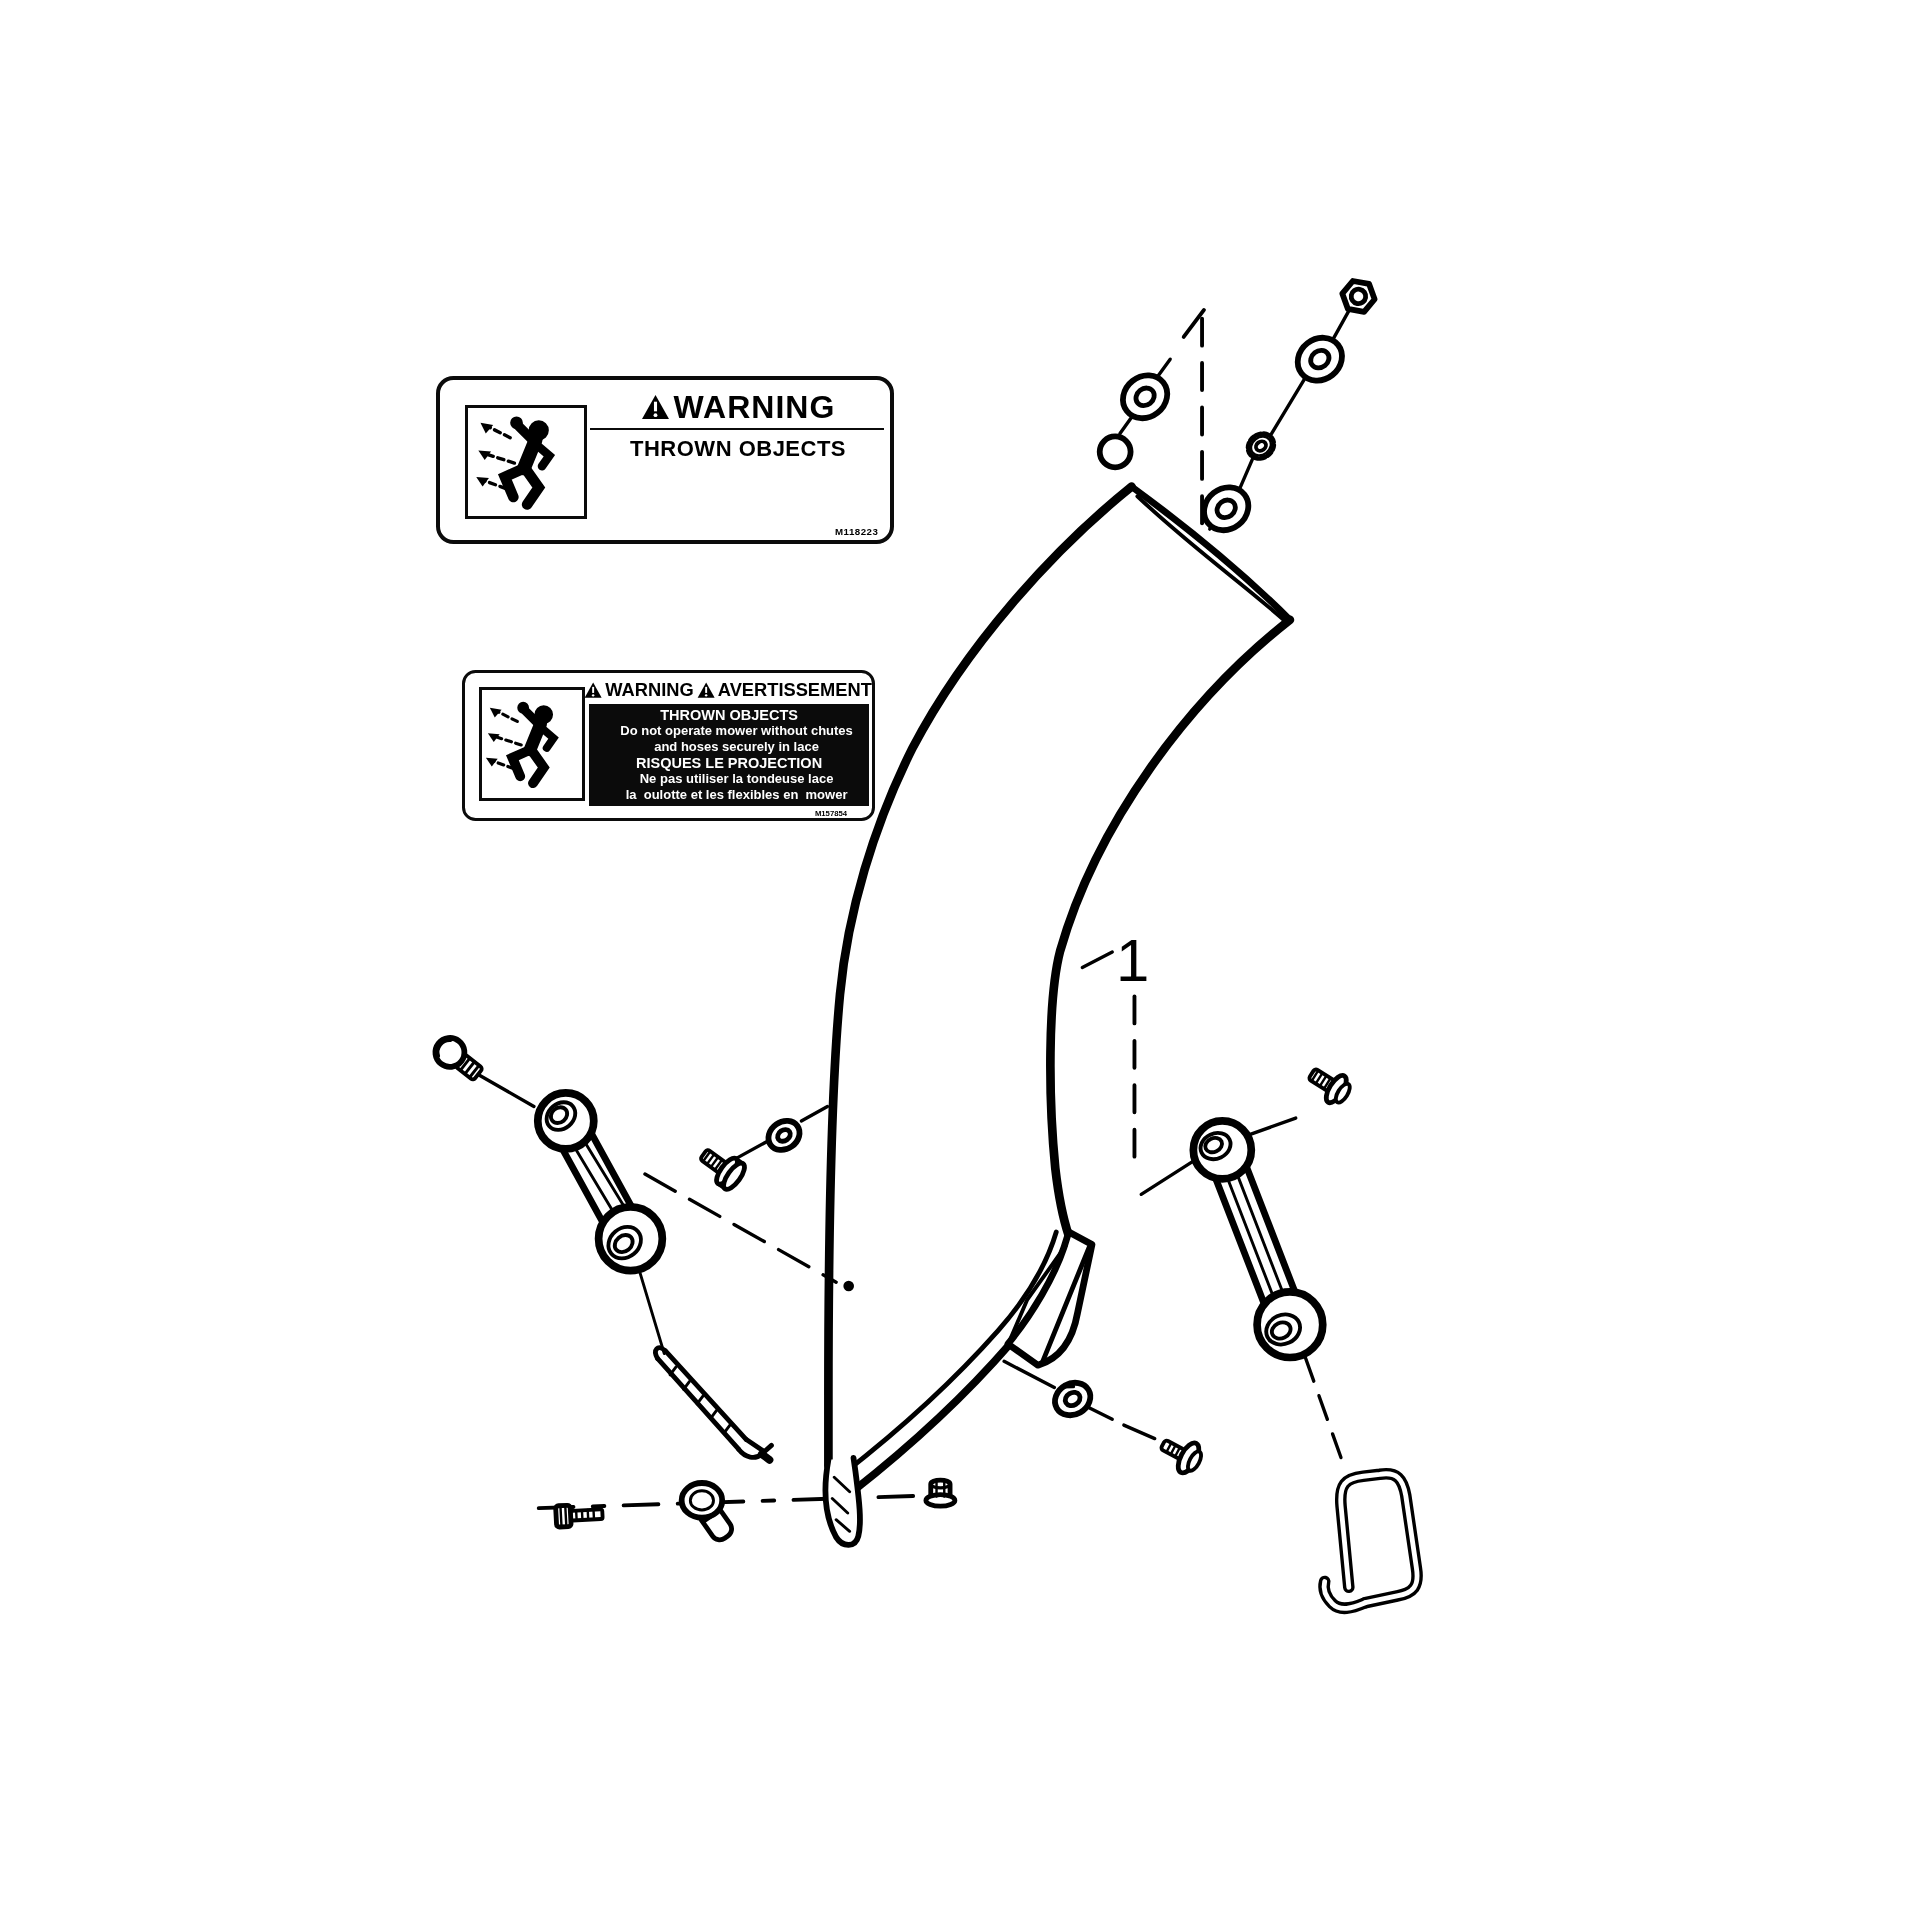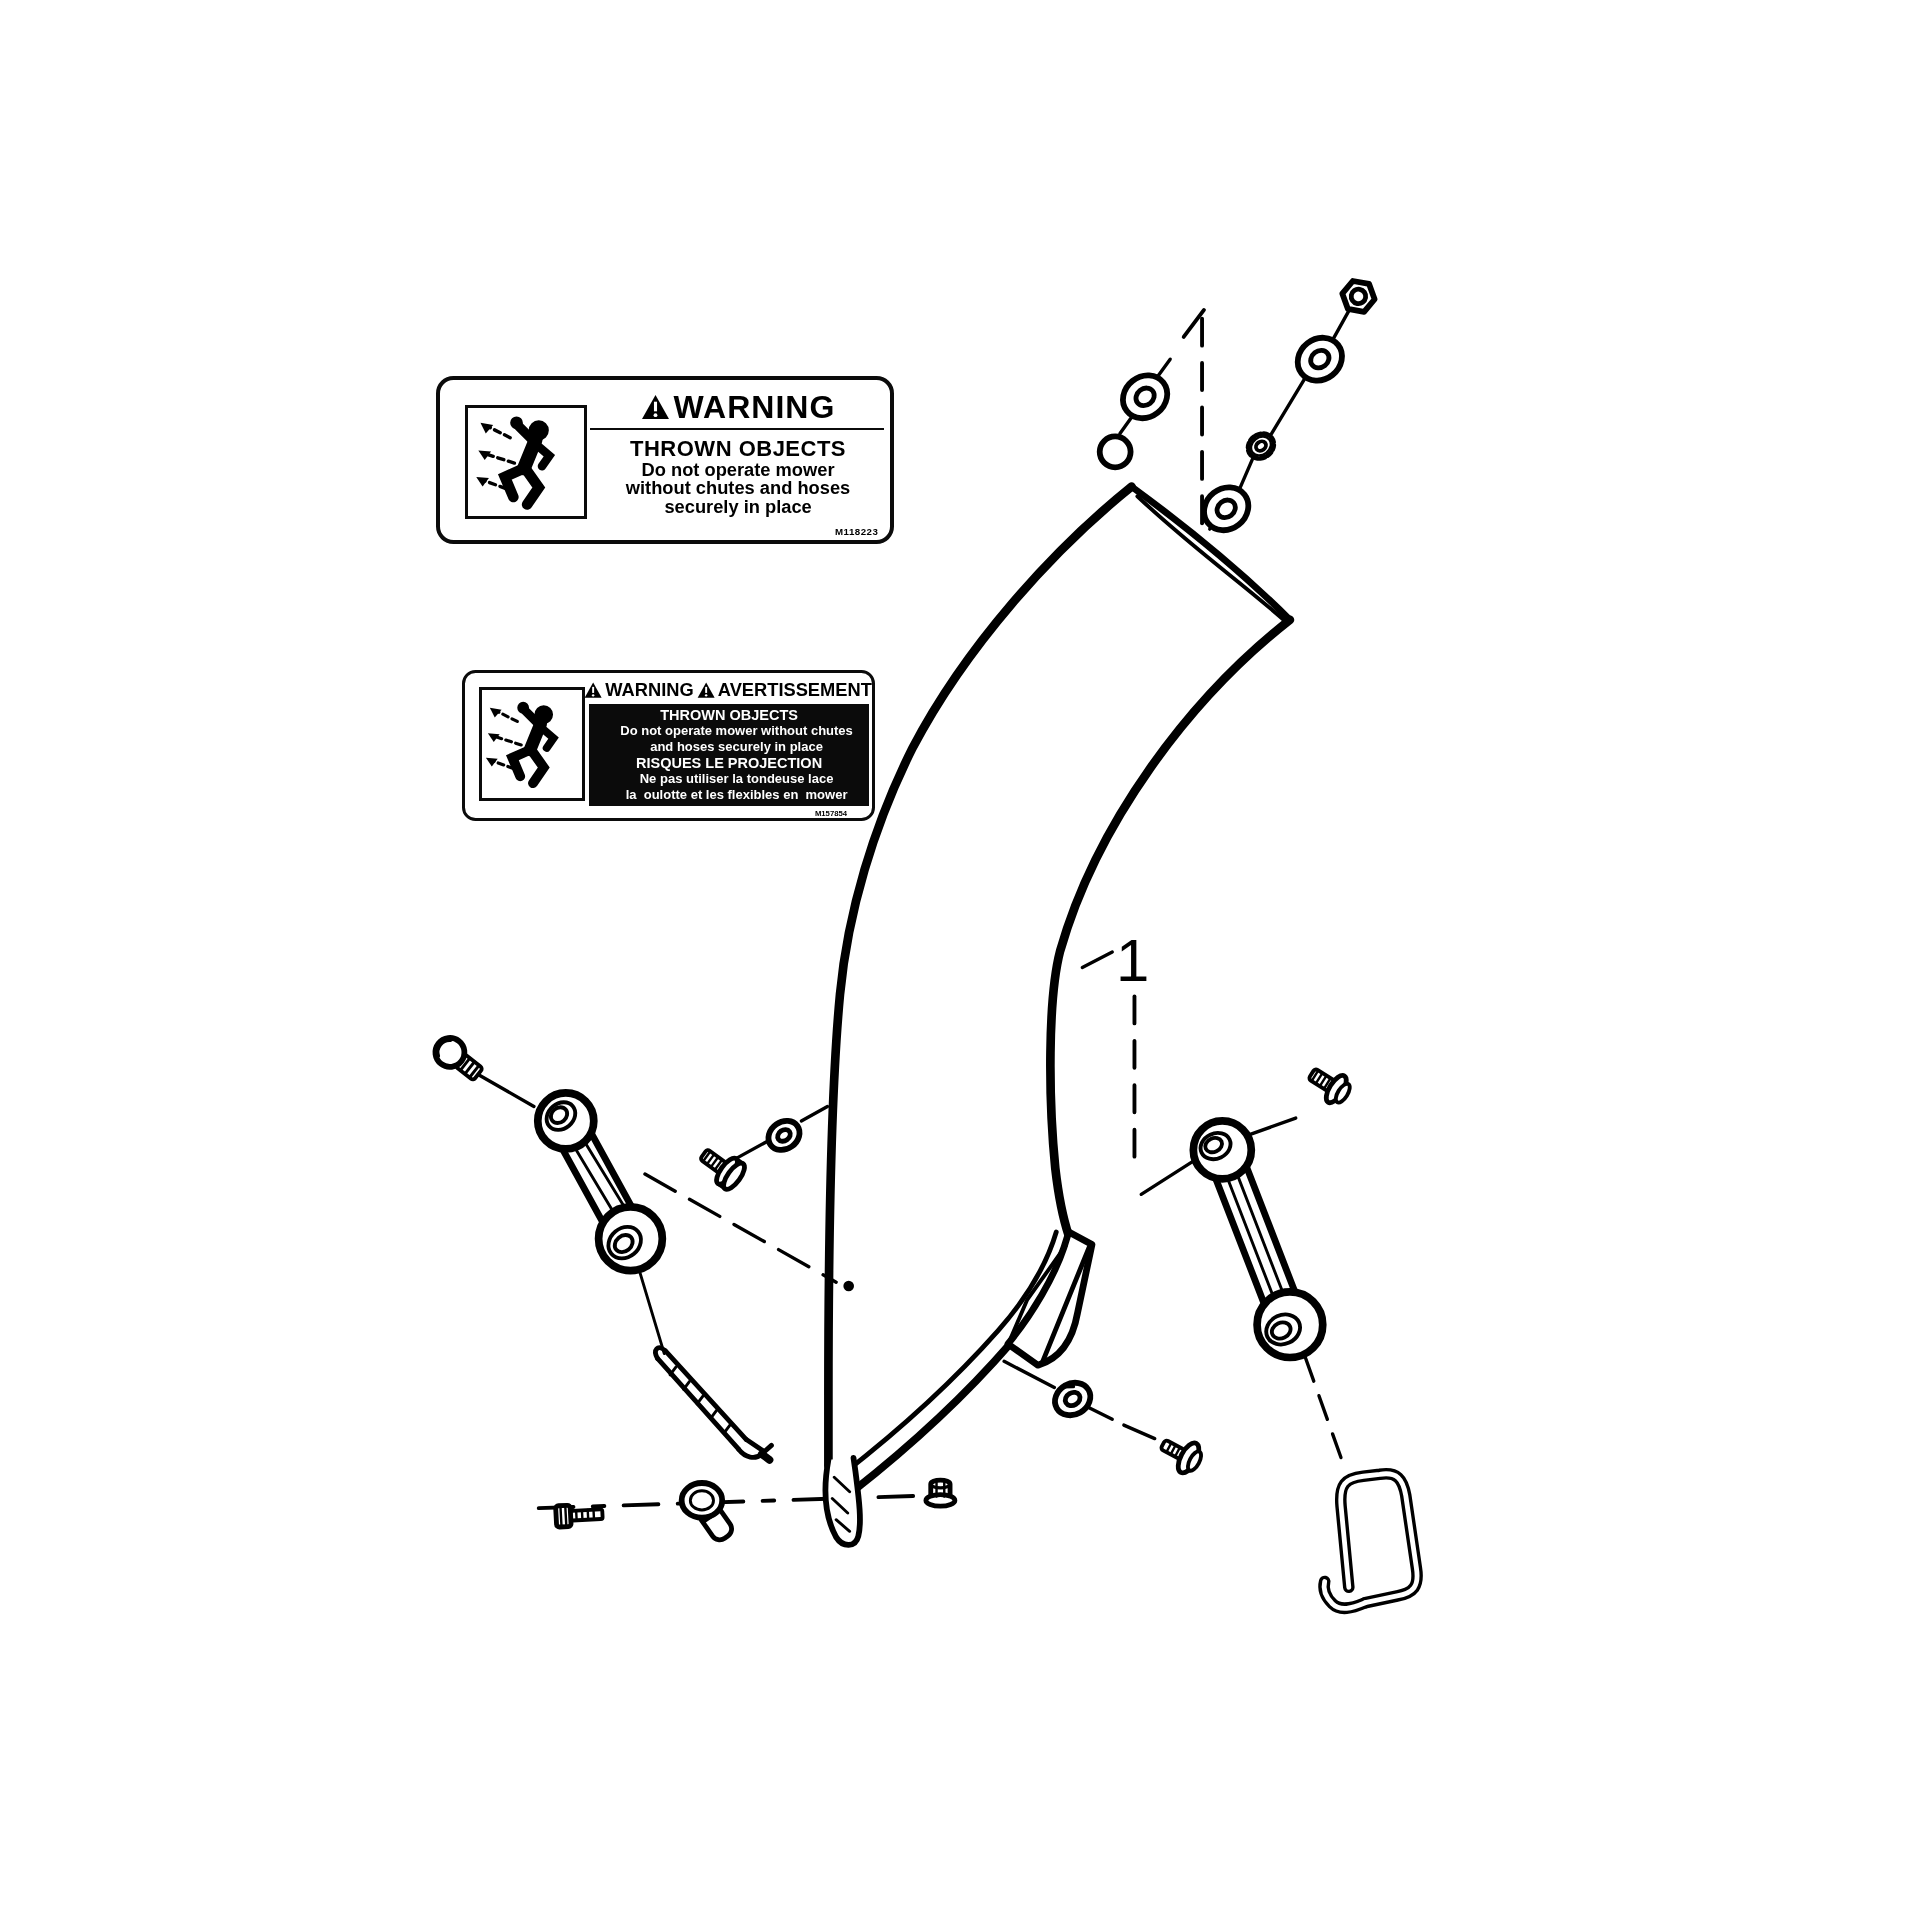--- a/index.html
+++ b/index.html
@@ -270,25 +270,20 @@
     <div class="title-row">
       <span class="tri">
         <svg viewBox="0 0 30 27" width="29" height="26">
             <use href="#alert-tri"></use>
           </svg>
       </span>
       <span class="t-text">WARNING</span>
     </div>
     <div class="rule"></div>
     <div class="heading">THROWN OBJECTS</div>
-    <div class="body">
-      <div>Do not operate mower</div>
-      <div>without chutes and hoses</div>
-      <div>securely in place</div>
-    </div>
     <div class="pn">M118223</div>
   </div>
 
   <div class="wl2">
     <div class="icon-box">
       <svg viewBox="0 0 100 100" width="98" height="106">
         <use href="#pictogram"></use>
       </svg>
     </div>
     <div class="title-row">
@@ -301,21 +296,21 @@
       <span class="tri">
         <svg viewBox="0 0 30 27" width="18.3" height="16.4">
             <use href="#alert-tri"></use>
           </svg>
       </span>
       <span class="t-text">AVERTISSEMENT</span>
     </div>
     <div class="block">
       <div class="h-line">THROWN OBJECTS</div>
       <div class="b-line">Do not operate mower without chutes</div>
-      <div class="b-line">and hoses securely in place</div>
+      <div class="b-line">and hoses securely in lace</div>
       <div class="h-line">RISQUES LE PROJECTION</div>
       <div class="b-line">Ne pas utiliser la tondeuse lace</div>
       <div class="b-line">la  oulotte et les flexibles en  mower</div>
     </div>
     <div class="pn">M157854</div>
   </div>
 
 </div>
 
 

